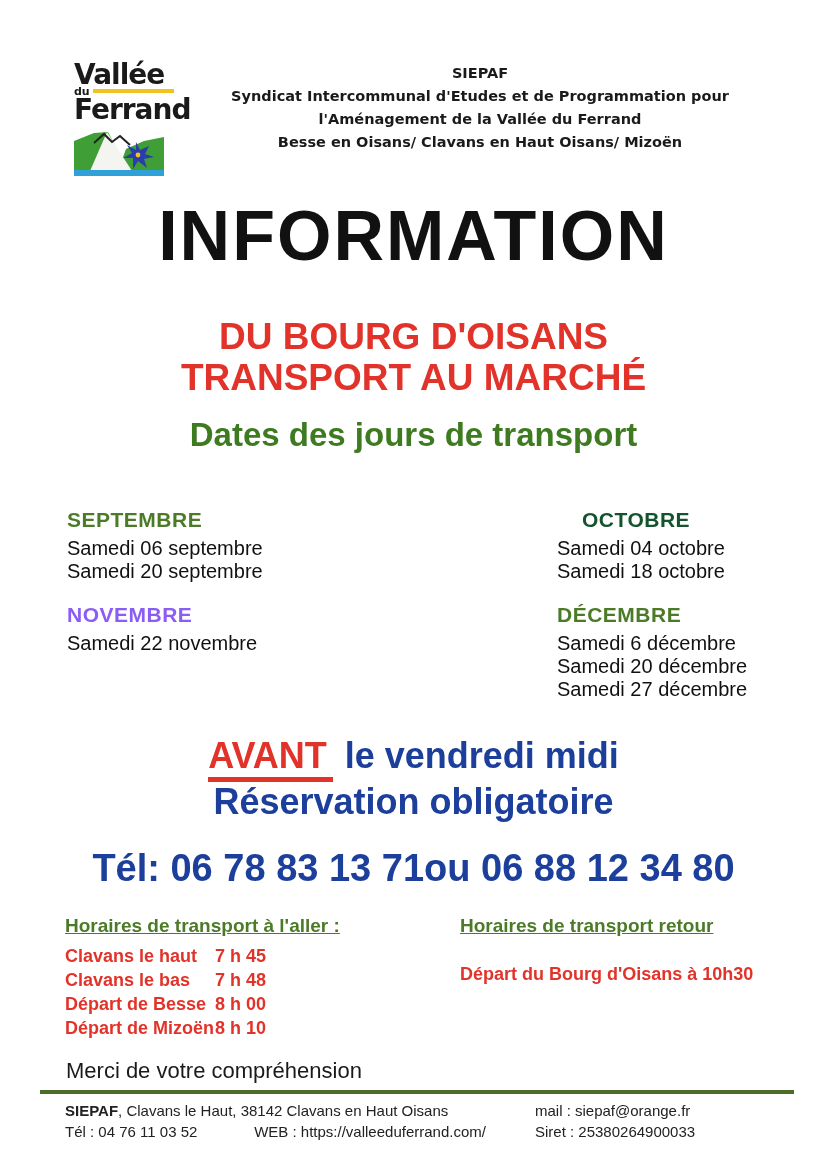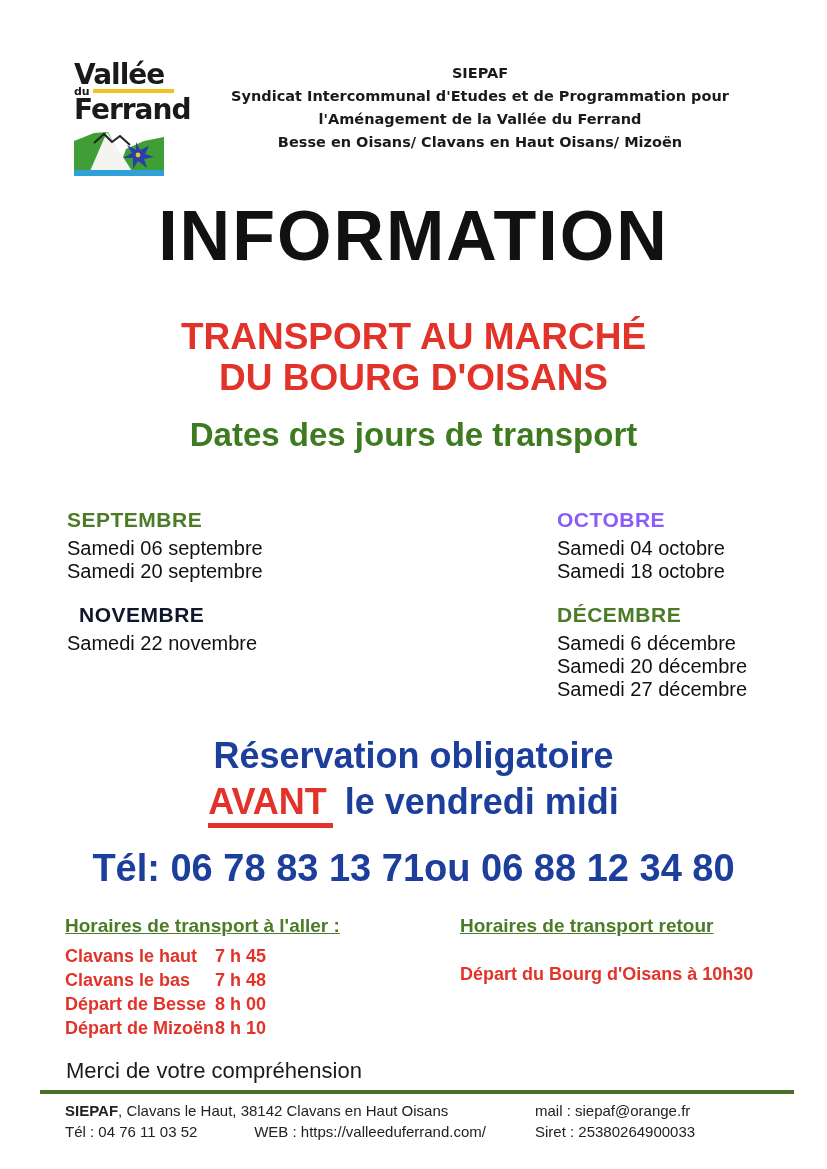--- a/index.html
+++ b/index.html
@@ -97,54 +97,54 @@
   <div class="org-header">
     <div>SIEPAF</div>
     <div>Syndicat Intercommunal d'Etudes et de Programmation pour</div>
     <div>l'Aménagement de la Vallée du Ferrand</div>
     <div>Besse en Oisans/ Clavans en Haut Oisans/ Mizoën</div>
   </div>
 
   <div class="title">INFORMATION</div>
 
   <div class="subtitle" style="color:#e2332a;">
+    <div>DU BOURG D'OISANS</div>
     <div>TRANSPORT AU MARCHÉ</div>
-    <div>DU BOURG D'OISANS</div>
   </div>
 
   <div class="dates-heading" style="color:#3e7a20;">Dates des jours de transport</div>
 
   <div class="months">
     <div>
       <div class="month-name" style="color:#4c7b28;">SEPTEMBRE</div>
       <div class="month-date">Samedi 06 septembre</div>
       <div class="month-date">Samedi 20 septembre</div>
     </div>
     <div>
-      <div class="month-name" style="color:#8b5cf6;">OCTOBRE</div>
+      <div class="month-name" style="color:#14532d;margin-left:25px;">OCTOBRE</div>
       <div class="month-date">Samedi 04 octobre</div>
       <div class="month-date">Samedi 18 octobre</div>
     </div>
     <div>
-      <div class="month-name" style="color:#0f172a;margin-left:12px;">NOVEMBRE</div>
+      <div class="month-name" style="color:#8b5cf6;">NOVEMBRE</div>
       <div class="month-date">Samedi 22 novembre</div>
     </div>
     <div>
       <div class="month-name" style="color:#4c7b28;">DÉCEMBRE</div>
       <div class="month-date">Samedi 6 décembre</div>
       <div class="month-date">Samedi 20 décembre</div>
       <div class="month-date">Samedi 27 décembre</div>
     </div>
   </div>
 
   <div class="reservation" style="color:#1c3f9c;">
-    <div>Réservation obligatoire</div>
     <div>
       <span class="avant" style="color:#e2332a; border-bottom-color:#e2332a;">AVANT</span><span>le vendredi midi</span>
     </div>
+    <div>Réservation obligatoire</div>
   </div>
 
   <div class="phone-line" style="color:#1c3f9c;">Tél: 06 78 83 13 71ou 06 88 12 34 80</div>
 
   <div class="schedules">
     <div class="sched-left">
       <div class="sched-heading" style="color:#4c7b28;">Horaires de transport à l'aller :</div>
       <div class="sched-row" style="color:#e2332a;">
         <span class="sched-place">Clavans le haut</span>
         <span>7 h 45</span>

